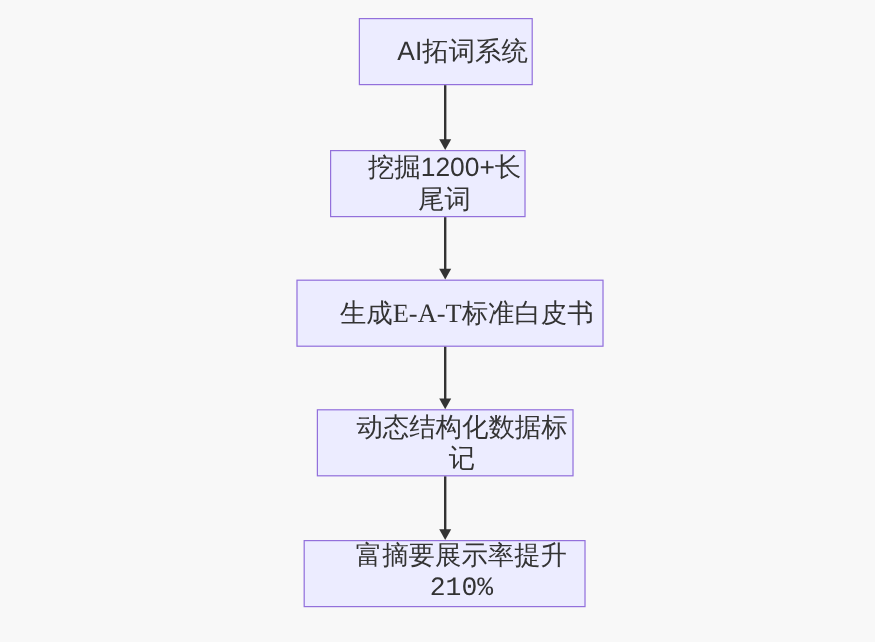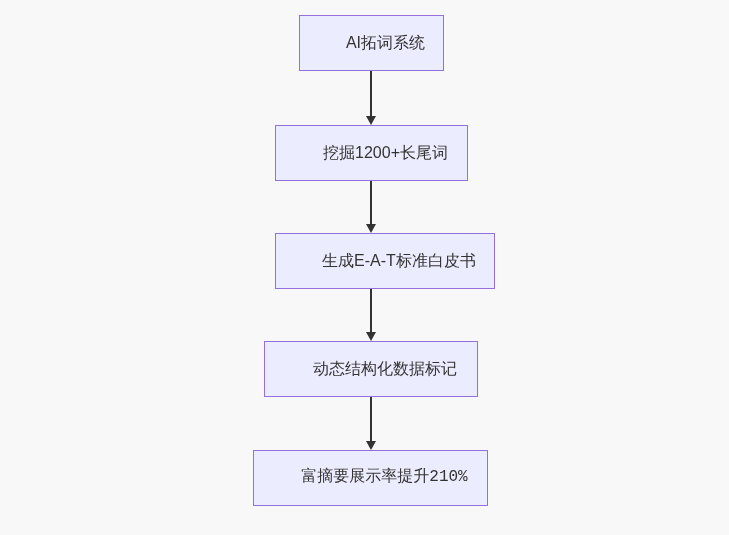--- a/index.html
+++ b/index.html
@@ -14,30 +14,30 @@
     overflow: hidden;
   }
   .flow-node {
     position: absolute;
     height: 56px;
     background: #ececff;
     border: 1px solid #9370db;
     display: flex;
     align-items: center;
     justify-content: center;
-    font-size: 16px;
+    font-size: 22px;
     color: #333333;
     text-align: center;
     line-height: 1.2;
     padding-left: 28px;
   }
   
   .flow-node:nth-of-type(1) { left: 299px; top: 15px;  width: 145px; }
-  .flow-node:nth-of-type(2) { left: 275px; top: 125px; width: 193px; }
-  .flow-node:nth-of-type(3) { left: 275px; top: 233px; width: 220px; }
+  .flow-node:nth-of-type(2) { left: 275px; top: 125px; width: 163px; }
+  .flow-node:nth-of-type(3) { left: 247px; top: 233px; width: 256px; font-family: Liberation Serif, serif; }
   .flow-node:nth-of-type(4) { left: 264px; top: 341px; width: 214px; text-align: center; }
   .flow-node:nth-of-type(5) { left: 253px; top: 450px; width: 235px; font-family: Liberation Mono, monospace; }
 
   .flow-edge {
     position: absolute;
     left: 366px;           
     width: 10px;
   }
   .flow-edge .edge-line {
     position: absolute;

